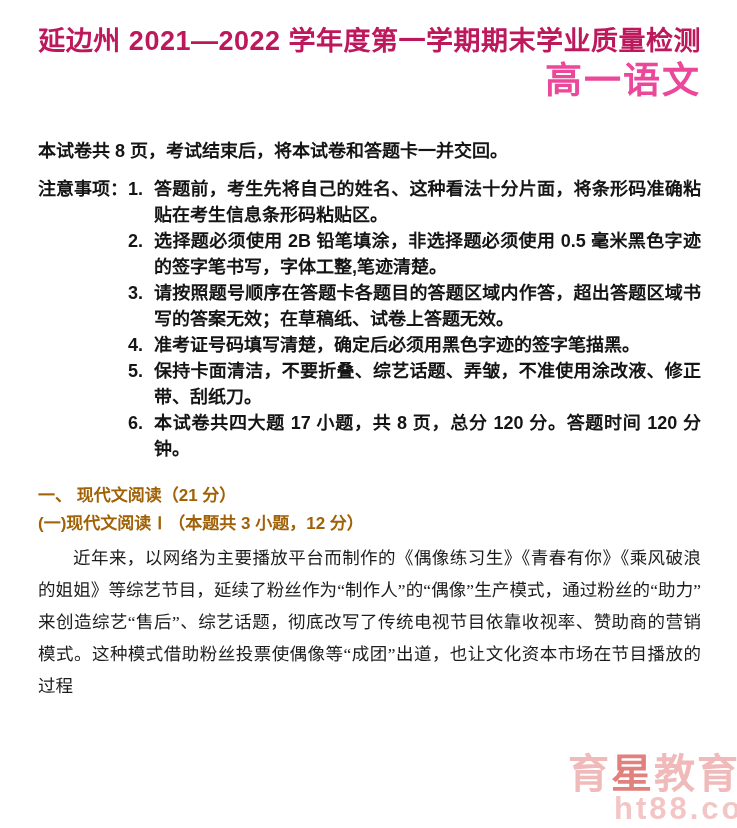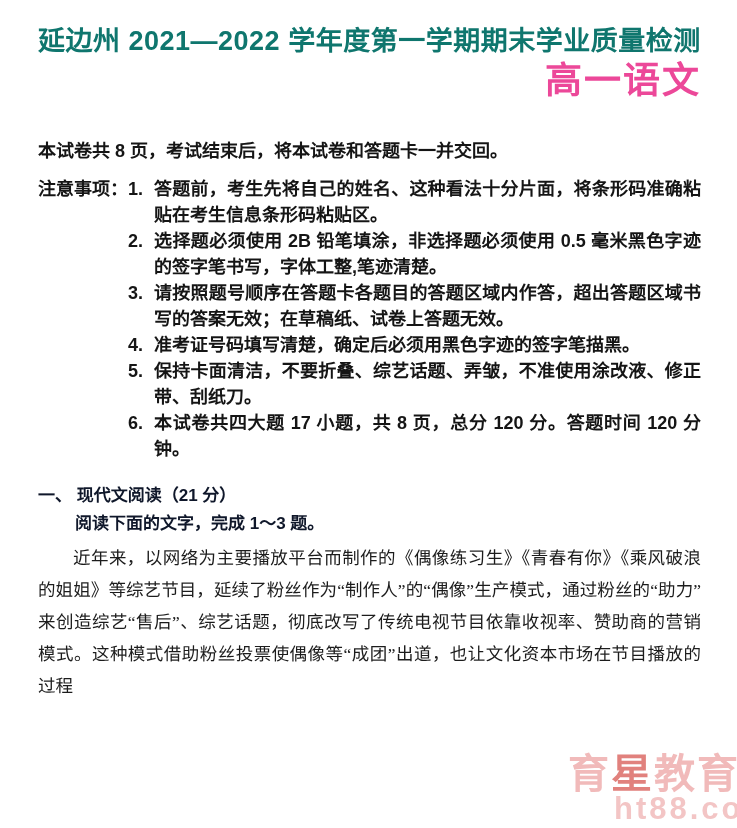--- a/index.html
+++ b/index.html
@@ -12,26 +12,26 @@
     color: #111;
     font-family: "Liberation Sans", sans-serif;
   }
   .page {
     position: relative;
     padding: 24px 36px 0 38px;
     z-index: 1;
   }
   
   .exam-title {
-    text-align: left;
+    text-align: right;
     font-size: 27px;
     font-weight: bold;
     line-height: 34px;
     letter-spacing: 0.5px;
-    color: #0f766e;
+    color: #be185d;
   }
   .exam-subject {
     text-align: right;
     font-size: 37px;
     font-weight: bold;
     line-height: 46px;
     margin-top: 0;
     letter-spacing: 2px;
     color: #ec4899;
   }
@@ -49,21 +49,21 @@
   .notice-items { flex: 1; }
   .notice-item { display: flex; }
   .notice-item .num { flex: none; width: 26px; }
   .notice-item .txt { flex: 1; text-align: justify; text-justify: inter-ideograph; }
   
   .section {
     margin-top: 20px;
     font-size: 17px;
     font-weight: bold;
     line-height: 28px;
-    color: #0f172a;
+    color: #a16207;
   }
   .section .indent { padding-left: 37px; }
   
   .passage {
     margin-top: 4px;
     font-family: "Liberation Serif", serif;
     font-size: 17.5px;
     line-height: 32px;
     color: #1c1c1c;
     text-align: justify;
@@ -139,21 +139,21 @@
         <div class="notice-item">
           <span class="num">6.</span>
           <span class="txt">本试卷共四大题 17 小题，共 8 页，总分 120 分。答题时间 120 分钟。</span>
         </div>
       </div>
     </div>
   </div>
 
   <div class="section">
     <div>一、 现代文阅读（21 分）</div>
-    <div class="indent">阅读下面的文字，完成 1～3 题。</div>
+    <div>(一)现代文阅读Ⅰ（本题共 3 小题，12 分）</div>
   </div>
 
   <div class="passage">
     <p>近年来，以网络为主要播放平台而制作的《偶像练习生》《青春有你》《乘风破浪的姐姐》等综艺节目，延续了粉丝作为“制作人”的“偶像”生产模式，通过粉丝的“助力”来创造综艺“售后”、综艺话题，彻底改写了传统电视节目依靠收视率、赞助商的营销模式。这种模式借助粉丝投票使偶像等“成团”出道，也让文化资本市场在节目播放的过程</p>
   </div>
 
 </div>
 
 <div class="watermark">
   <div class="wm-row1"><span>育</span><span class="wm-logo">星</span><span>教育网</span></div>

